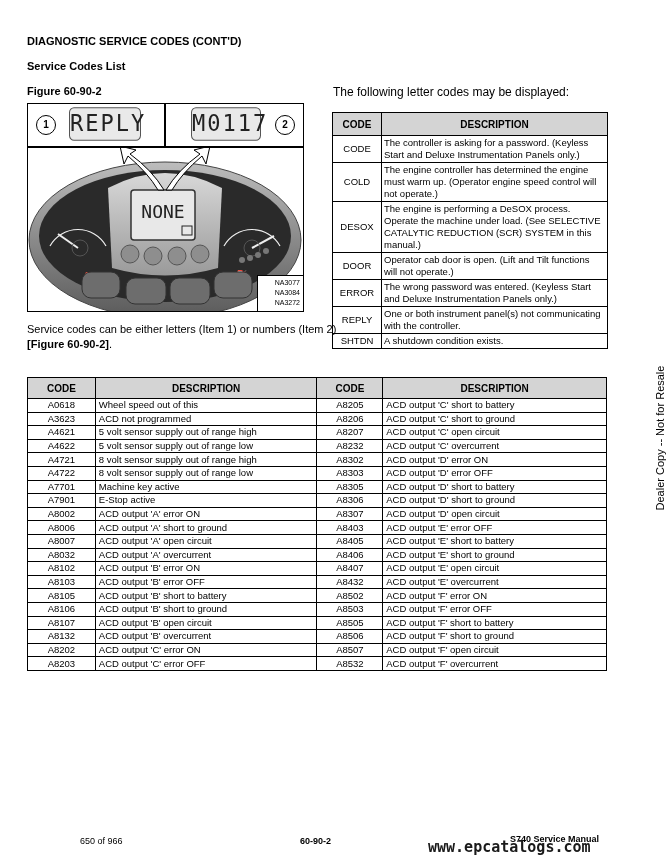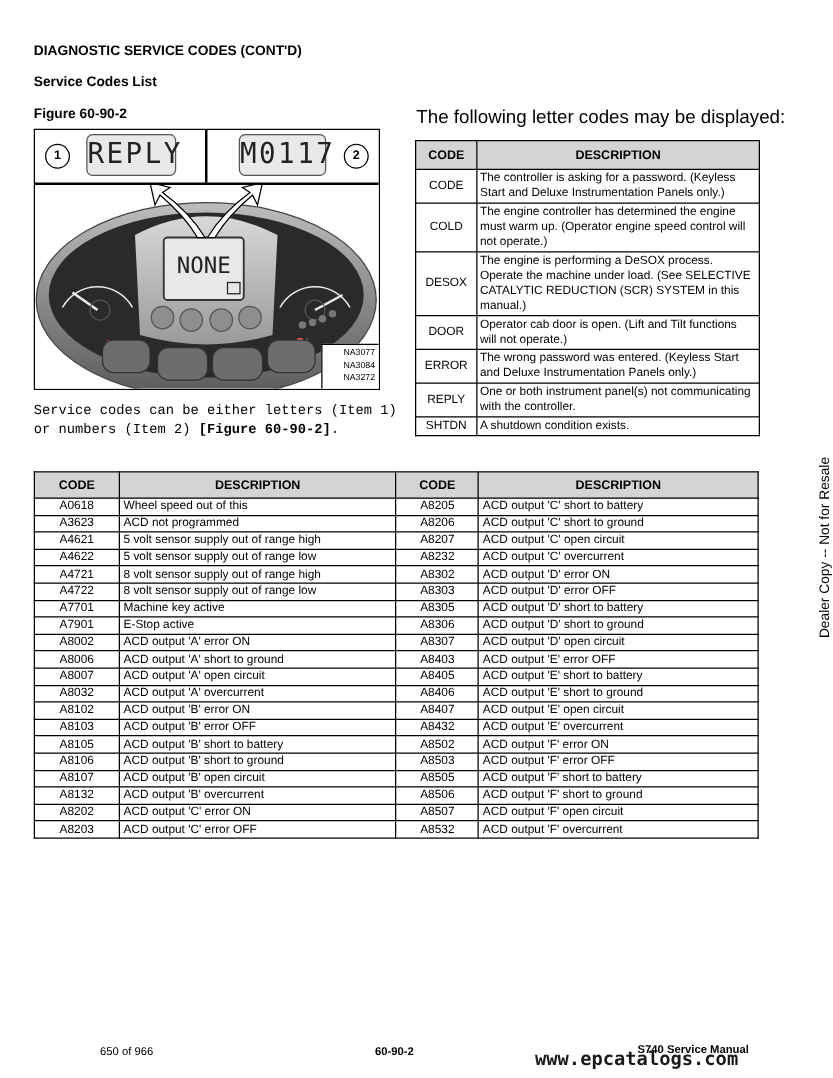--- a/index.html
+++ b/index.html
@@ -2,22 +2,22 @@
 <html><head>
 <meta charset="utf-8">
 <style>
   html, body { margin:0; padding:0; background:#ffffff; }
   body { width:666px; height:862px; position:relative; overflow:hidden;
          font-family:"Liberation Sans", sans-serif; color:#000; }
   .abs { position:absolute; }
   .h1 { left:27px; top:35px; font-size:11px; font-weight:bold; }
   .h2 { left:27px; top:60px; font-size:11px; font-weight:bold; }
   .fig { left:27px; top:85px; font-size:11px; font-weight:bold; }
-  .intro { left:333px; top:85px; font-size:15px; }
-  .para { left:27px; top:322px; width:310px; font-size:11px; line-height:15px;font-family:Liberation Mono, monospace; }
+  .intro { left:333px; top:85px; font-size:12px; }
+  .para { left:27px; top:322px; width:310px; font-size:11px; line-height:15px; }
   .para b { font-weight:bold; }
 
   
   .figure { left:27px; top:103px; width:275px; height:207px; border:1px solid #000; background:#fff; overflow:hidden; }
   .fig-top { position:absolute; left:0; top:0; width:275px; height:42px; border-bottom:2px solid #000; }
   .fig-divider { position:absolute; left:136px; top:0; width:2px; height:42px; background:#000; }
   .callout { position:absolute; width:18px; height:18px; border:1.5px solid #000; border-radius:50%;
              font-size:10px; font-weight:bold; text-align:center; line-height:18px; background:#fff; top:11px; }
   .lcd-small { position:absolute; top:4px; height:30px; border:1.5px solid #555; border-radius:5px;
                background:#e9e9e9; font-family:"DejaVu Sans Mono", monospace; font-size:22px; line-height:30px;

